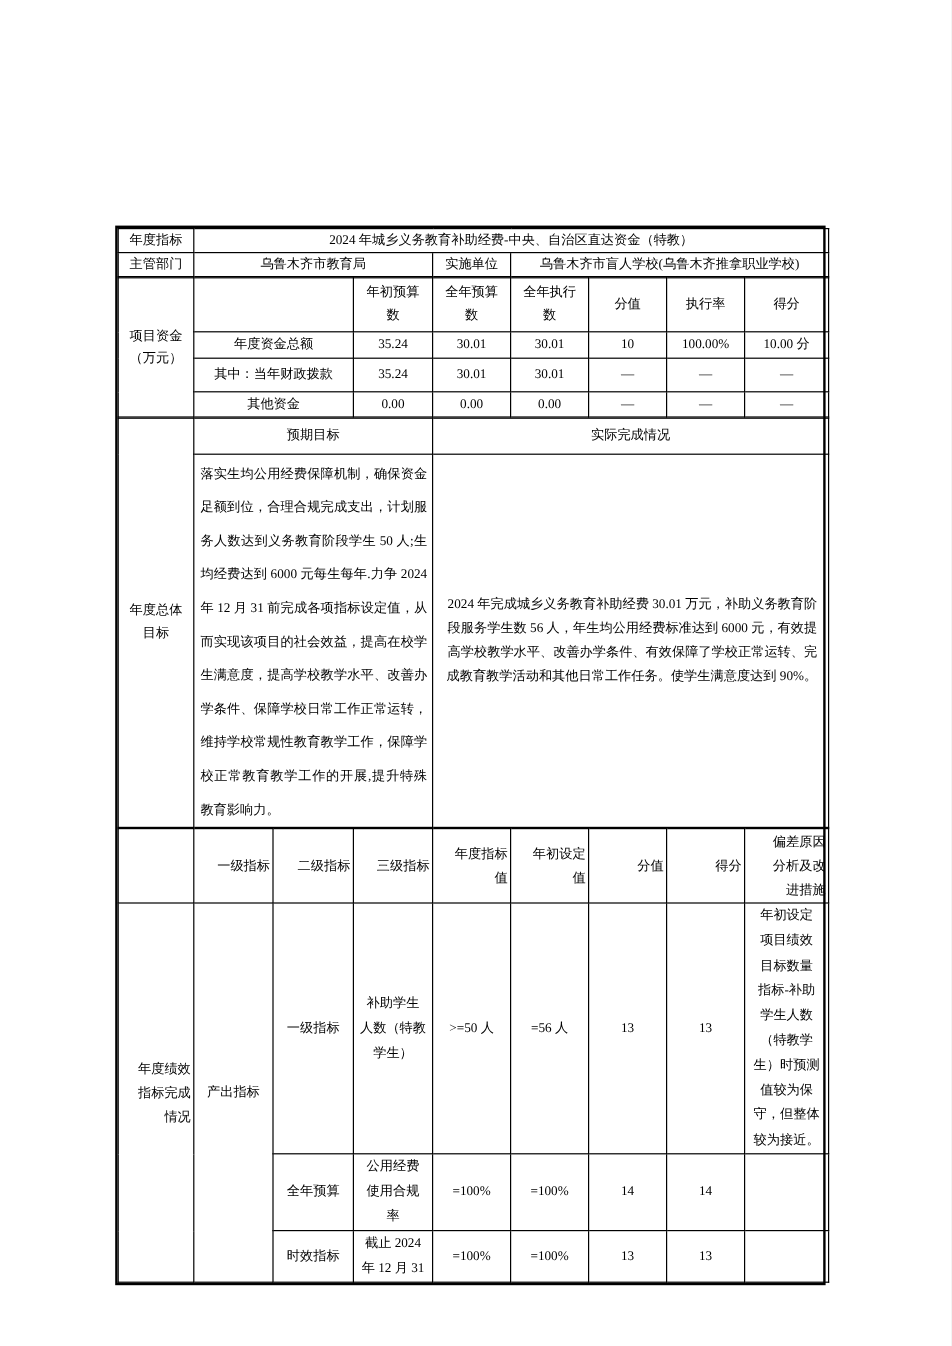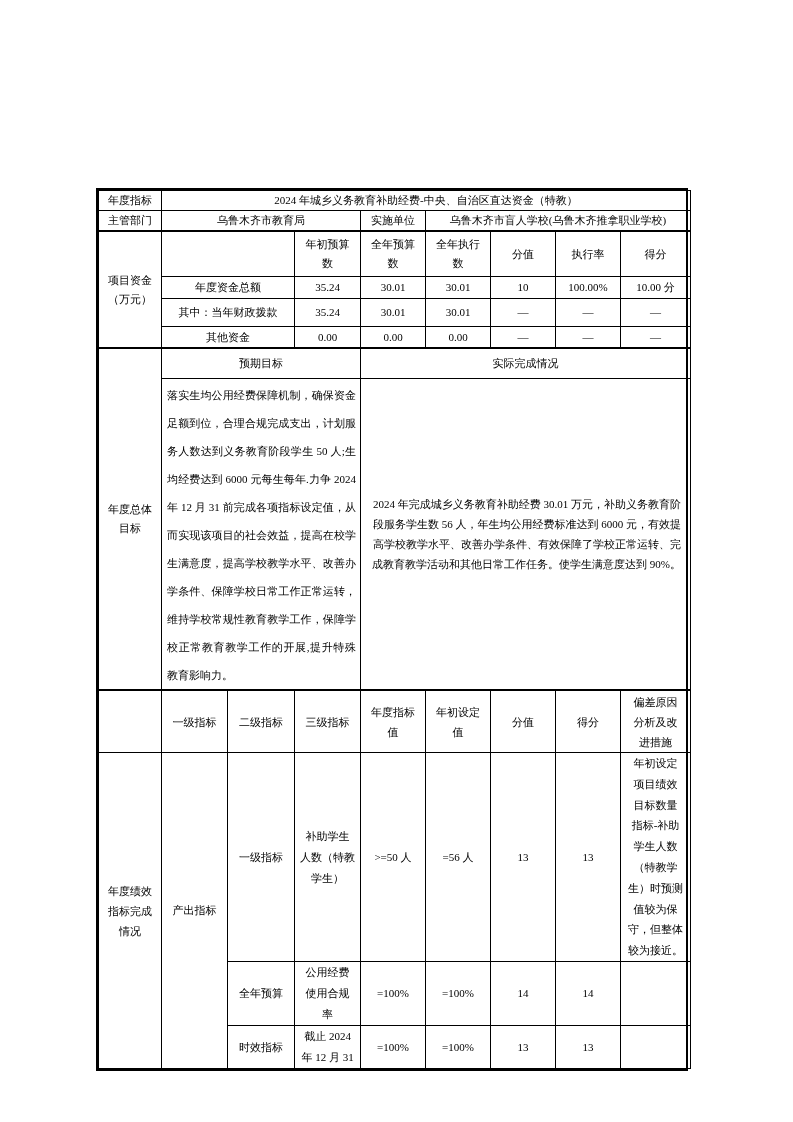--- a/index.html
+++ b/index.html
@@ -28,21 +28,21 @@
     text-align:center; vertical-align:middle;
     padding:0 2px; white-space:pre-line; overflow:hidden;
   }
   .goal-expected {
     text-align:justify; text-align-last:left;
     line-height:28px; padding:2px 4px 0 5px; vertical-align:top;
   }
   .goal-actual { text-align:right; line-height:20px; padding:0 9px; }
   .lv3 { line-height:21px; }
   .dev-cell { line-height:20.8px; padding:0 6px; }
-  .ind-head { line-height:20px; }
+  .ind-head { line-height:20px;text-align:right; }
   .page-number {
     position:absolute; top:1038px; left:0; width:100%;
     text-align:center; font-size:11px;
   }
 </style>
 </head>
 <body>
 
 <div class="page">
 

